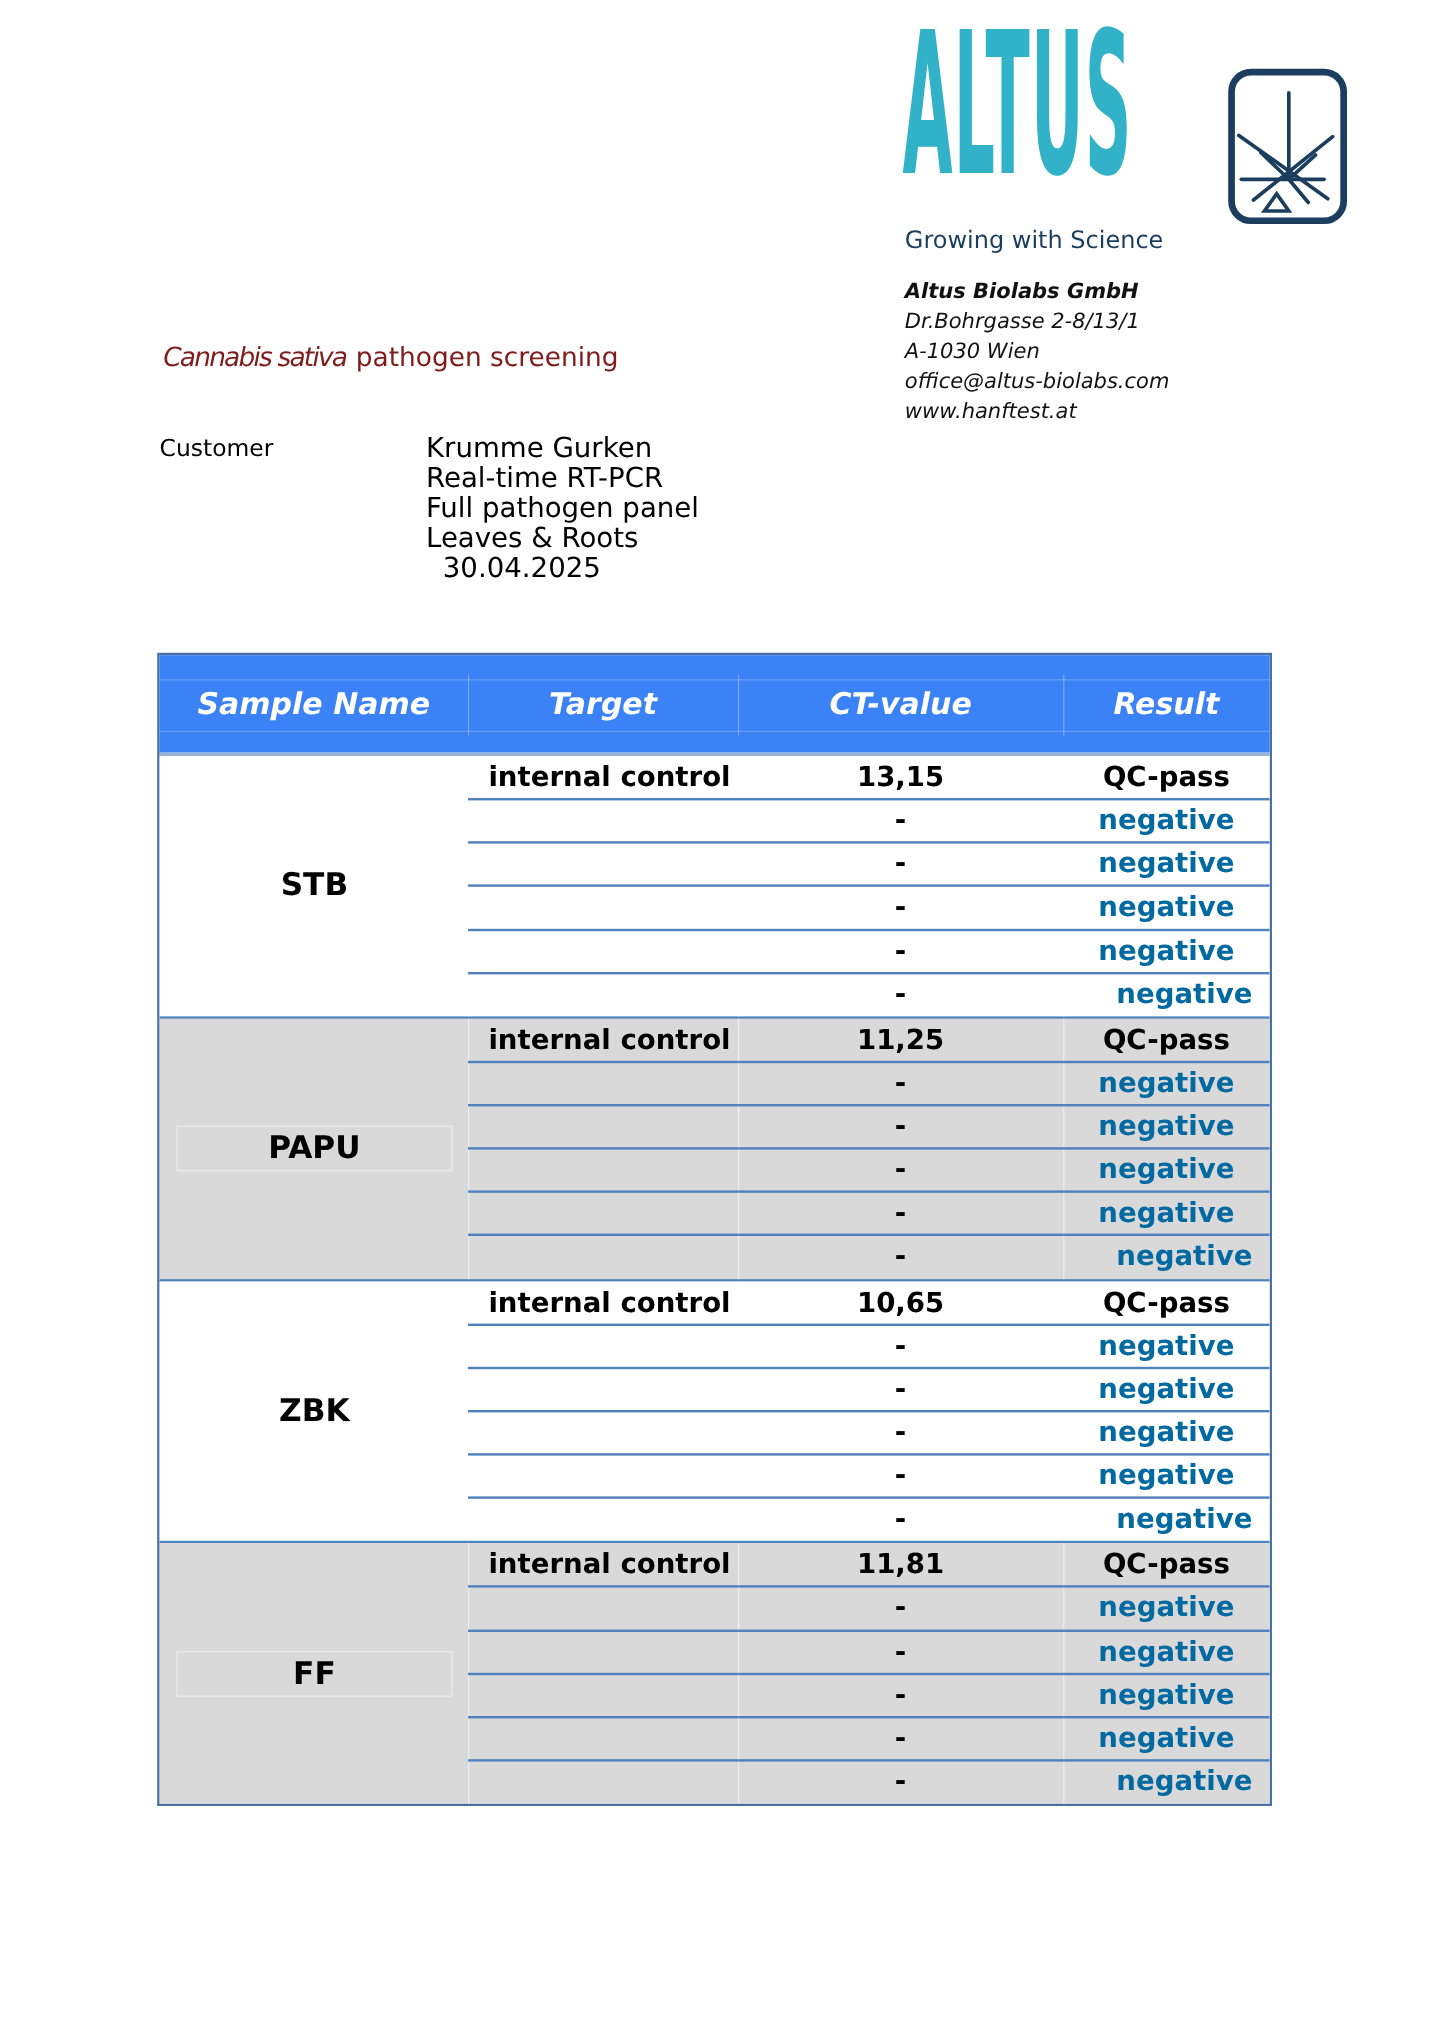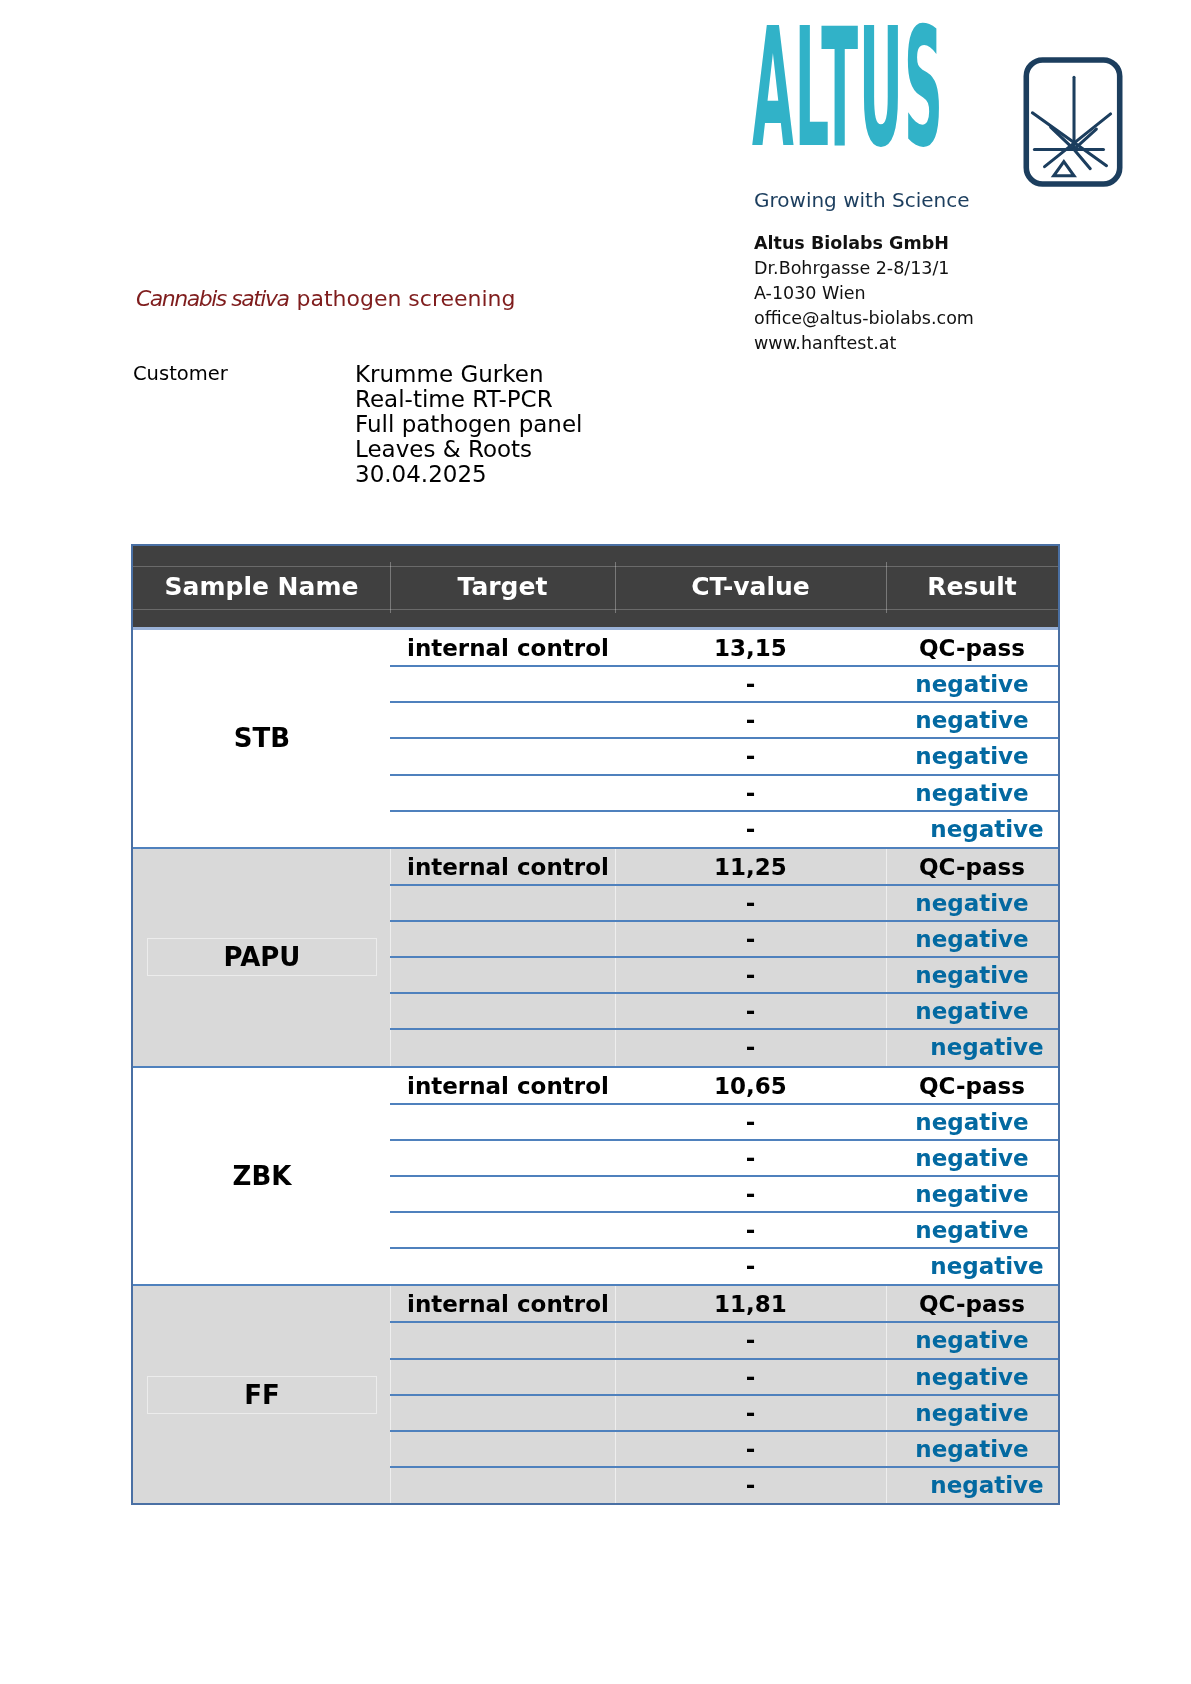--- a/index.html
+++ b/index.html
@@ -5,38 +5,38 @@
   html,body{margin:0;padding:0;background:#fff;}
   .page{position:relative;width:1191px;height:1684px;background:#fff;overflow:hidden;
         font-family:"DejaVu Sans",sans-serif;color:#000;border-radius:26px;}
 
   
   .wordmark{position:absolute;left:752px;top:36px;font-weight:bold;font-size:54px;
             line-height:1;letter-spacing:1px;color:#31B2C8;
             transform:scaleY(3.05);transform-origin:0 14px;}
   .leaf-box{position:absolute;left:1022px;top:56px;width:102px;height:132px;}
   .tagline{position:absolute;left:754px;top:188px;font-size:20px;font-weight:500;color:#1C3E5E;}
-  .company{position:absolute;left:754px;top:231px;font-size:17.5px;line-height:25px;color:#111;}
+  .company{position:absolute;left:754px;top:231px;font-size:17.5px;line-height:25px;color:#111;font-style:italic;}
   .company .cname{font-weight:bold;}
 
   
   .title{position:absolute;left:133px;top:212px;font-size:42px;font-weight:400;color:#000;}
   .subtitle{position:absolute;left:136px;top:286px;font-size:22px;color:#7f1d1d;}
   .subtitle .lat{font-style:italic;letter-spacing:-1.5px;margin-right:8px;}
 
   
   .customer-label{position:absolute;left:133px;top:362px;font-size:19.5px;}
   .customer-values{position:absolute;left:355px;top:362px;font-size:23px;line-height:25px;}
-  .customer-values .indent{}
+  .customer-values .indent{margin-left:14px;}
 
   
   .coa{position:absolute;left:131px;top:544px;width:925px;height:957px;
        border:2px solid #4A70A4;box-sizing:content-box;}
-  .thead{position:relative;height:81px;background:#404040;display:grid;
-         grid-template-columns:257px 225px 271px 172px;align-items:center;}
+  .thead{position:relative;height:81px;background:#3b82f6;display:grid;
+         grid-template-columns:257px 225px 271px 172px;align-items:center;font-style:italic;}
   .thead .hcell{color:#fff;font-weight:bold;font-size:25px;text-align:center;}
   .thead .vline{position:absolute;top:16px;bottom:14px;width:1px;background:rgba(255,255,255,.30);}
   .thead .hline{position:absolute;left:0;right:0;height:1px;background:rgba(255,255,255,.22);}
   .header-sep{height:3px;background:#9AB2D8;}
 
   .tbody{display:flex;flex-direction:column;height:873px;}
   .group{position:relative;flex:1;display:flex;flex-direction:column;background:#fff;}
   .group.shaded{background:#D9D9D9;}
   .group:not(:last-child){border-bottom:2px solid #4F81BD;}
   .group .colline{position:absolute;top:0;bottom:0;width:1px;background:rgba(255,255,255,.55);}

